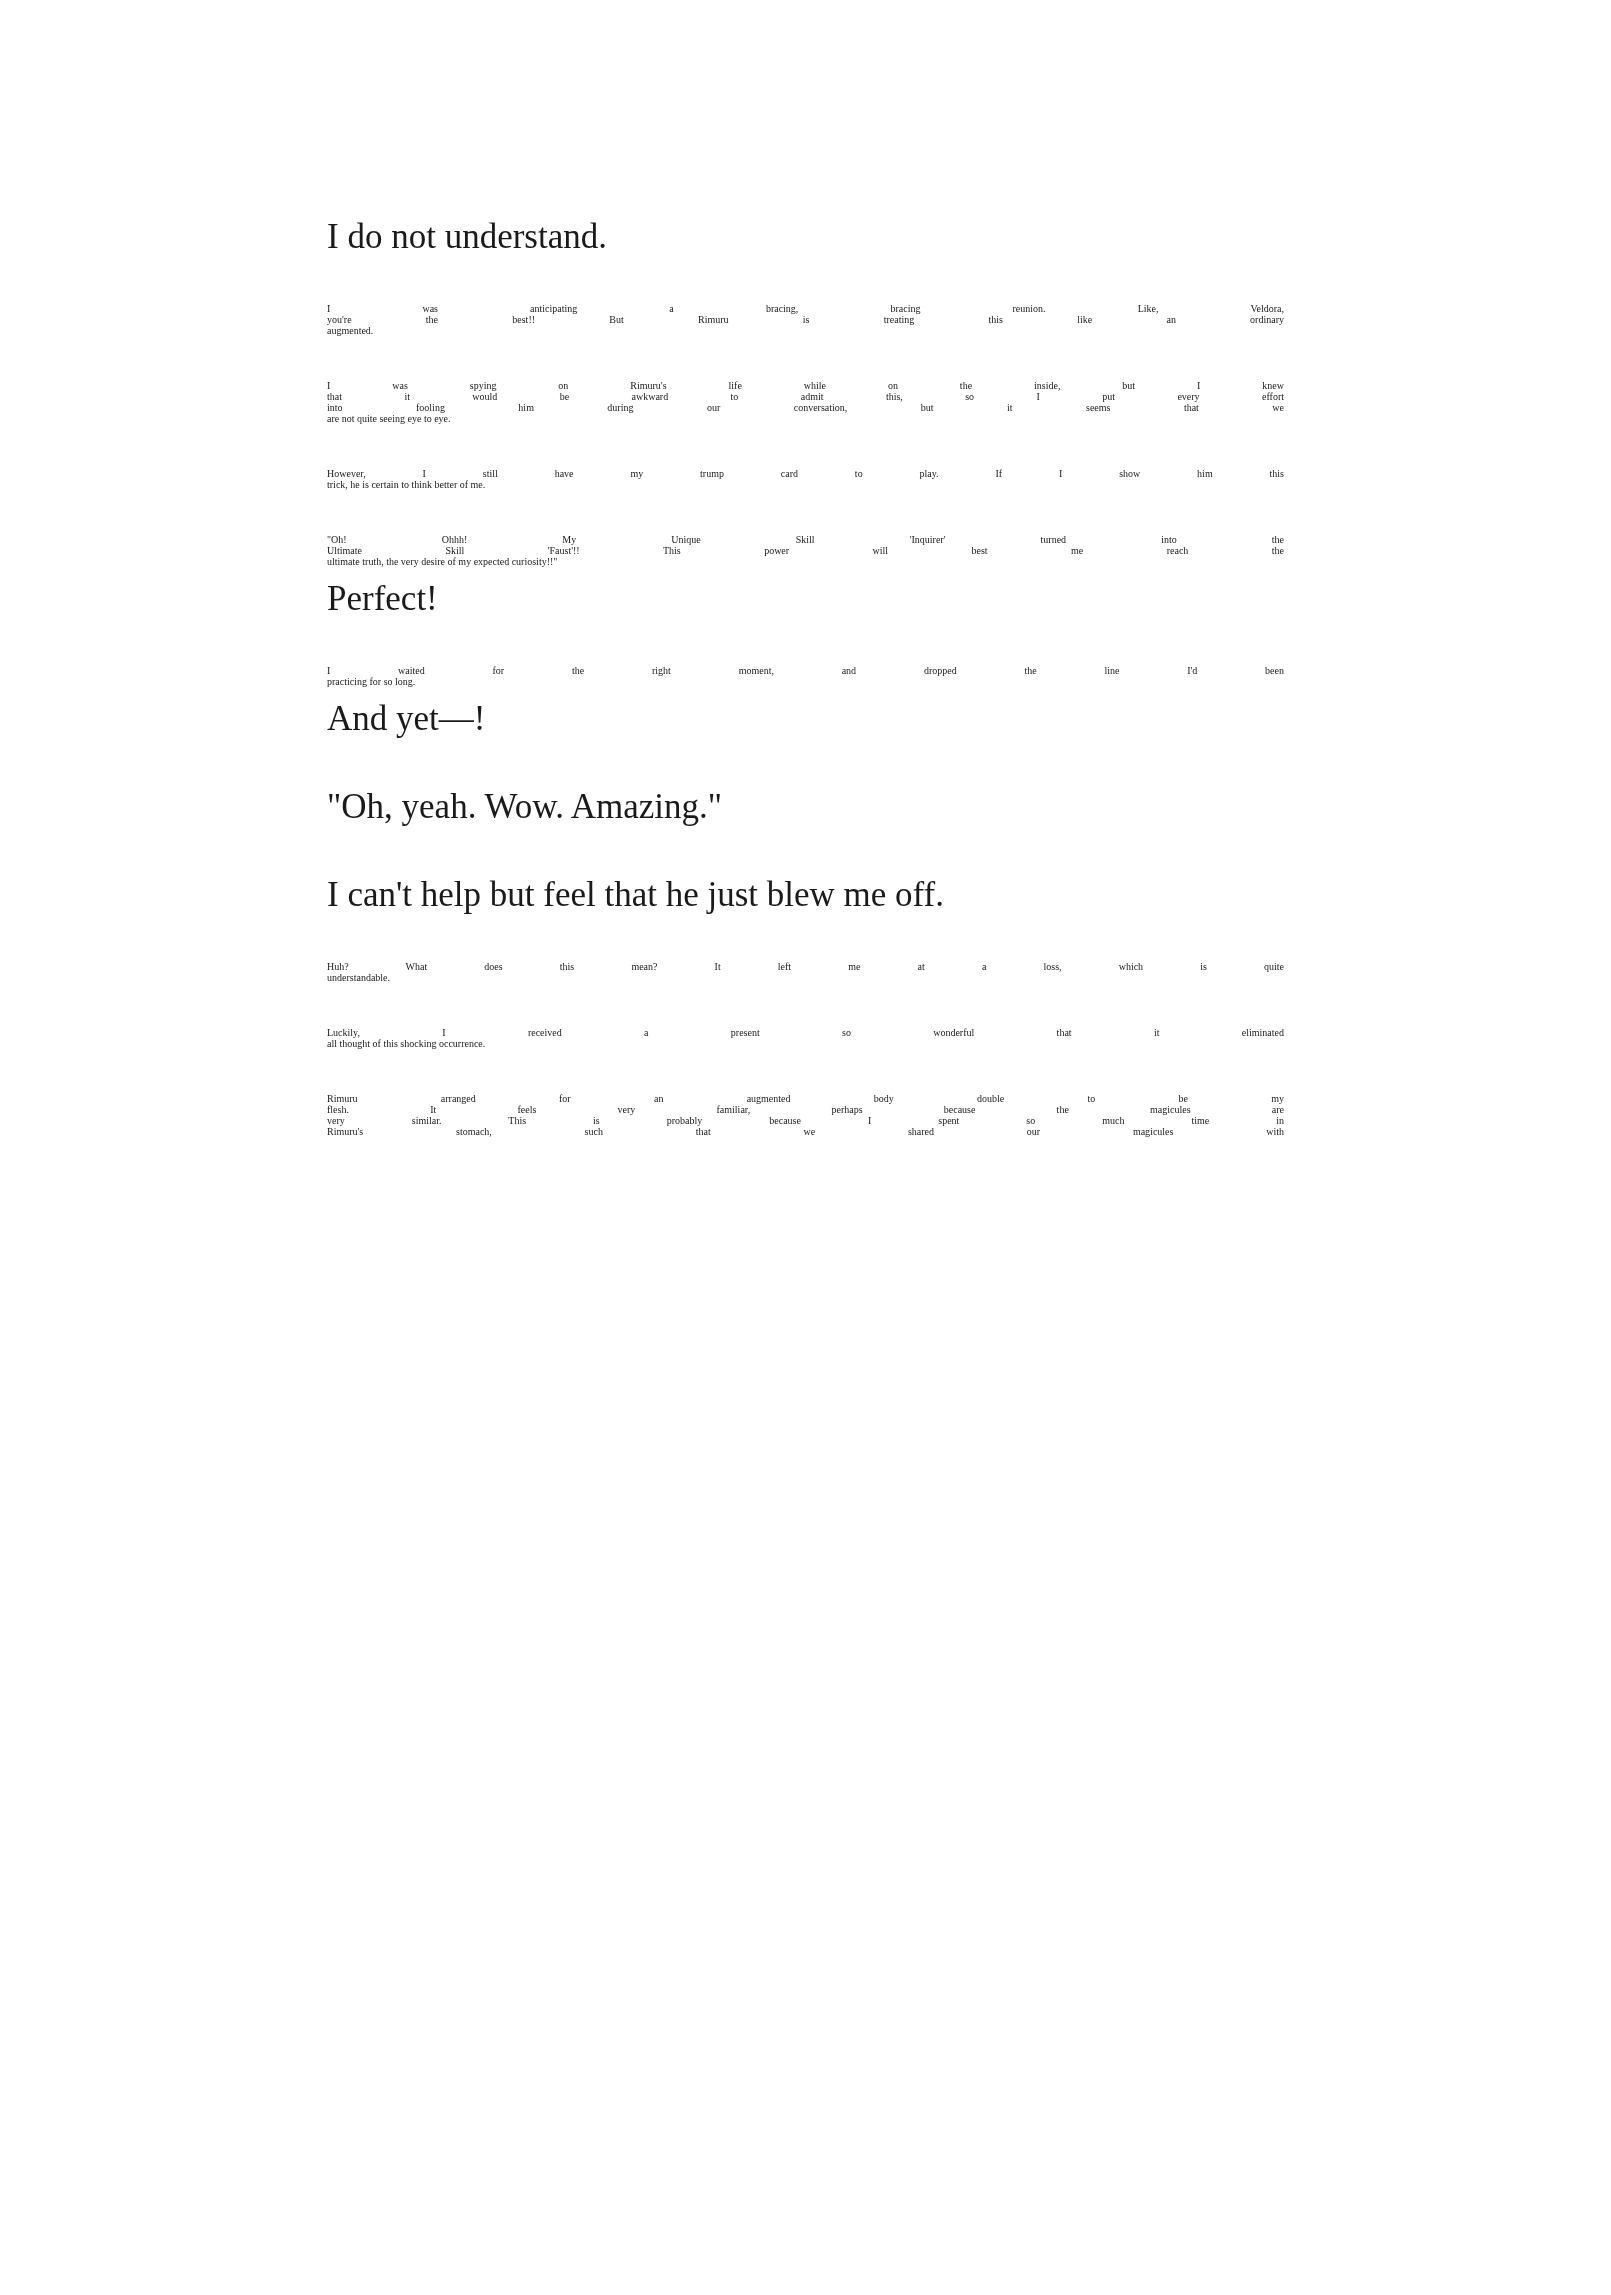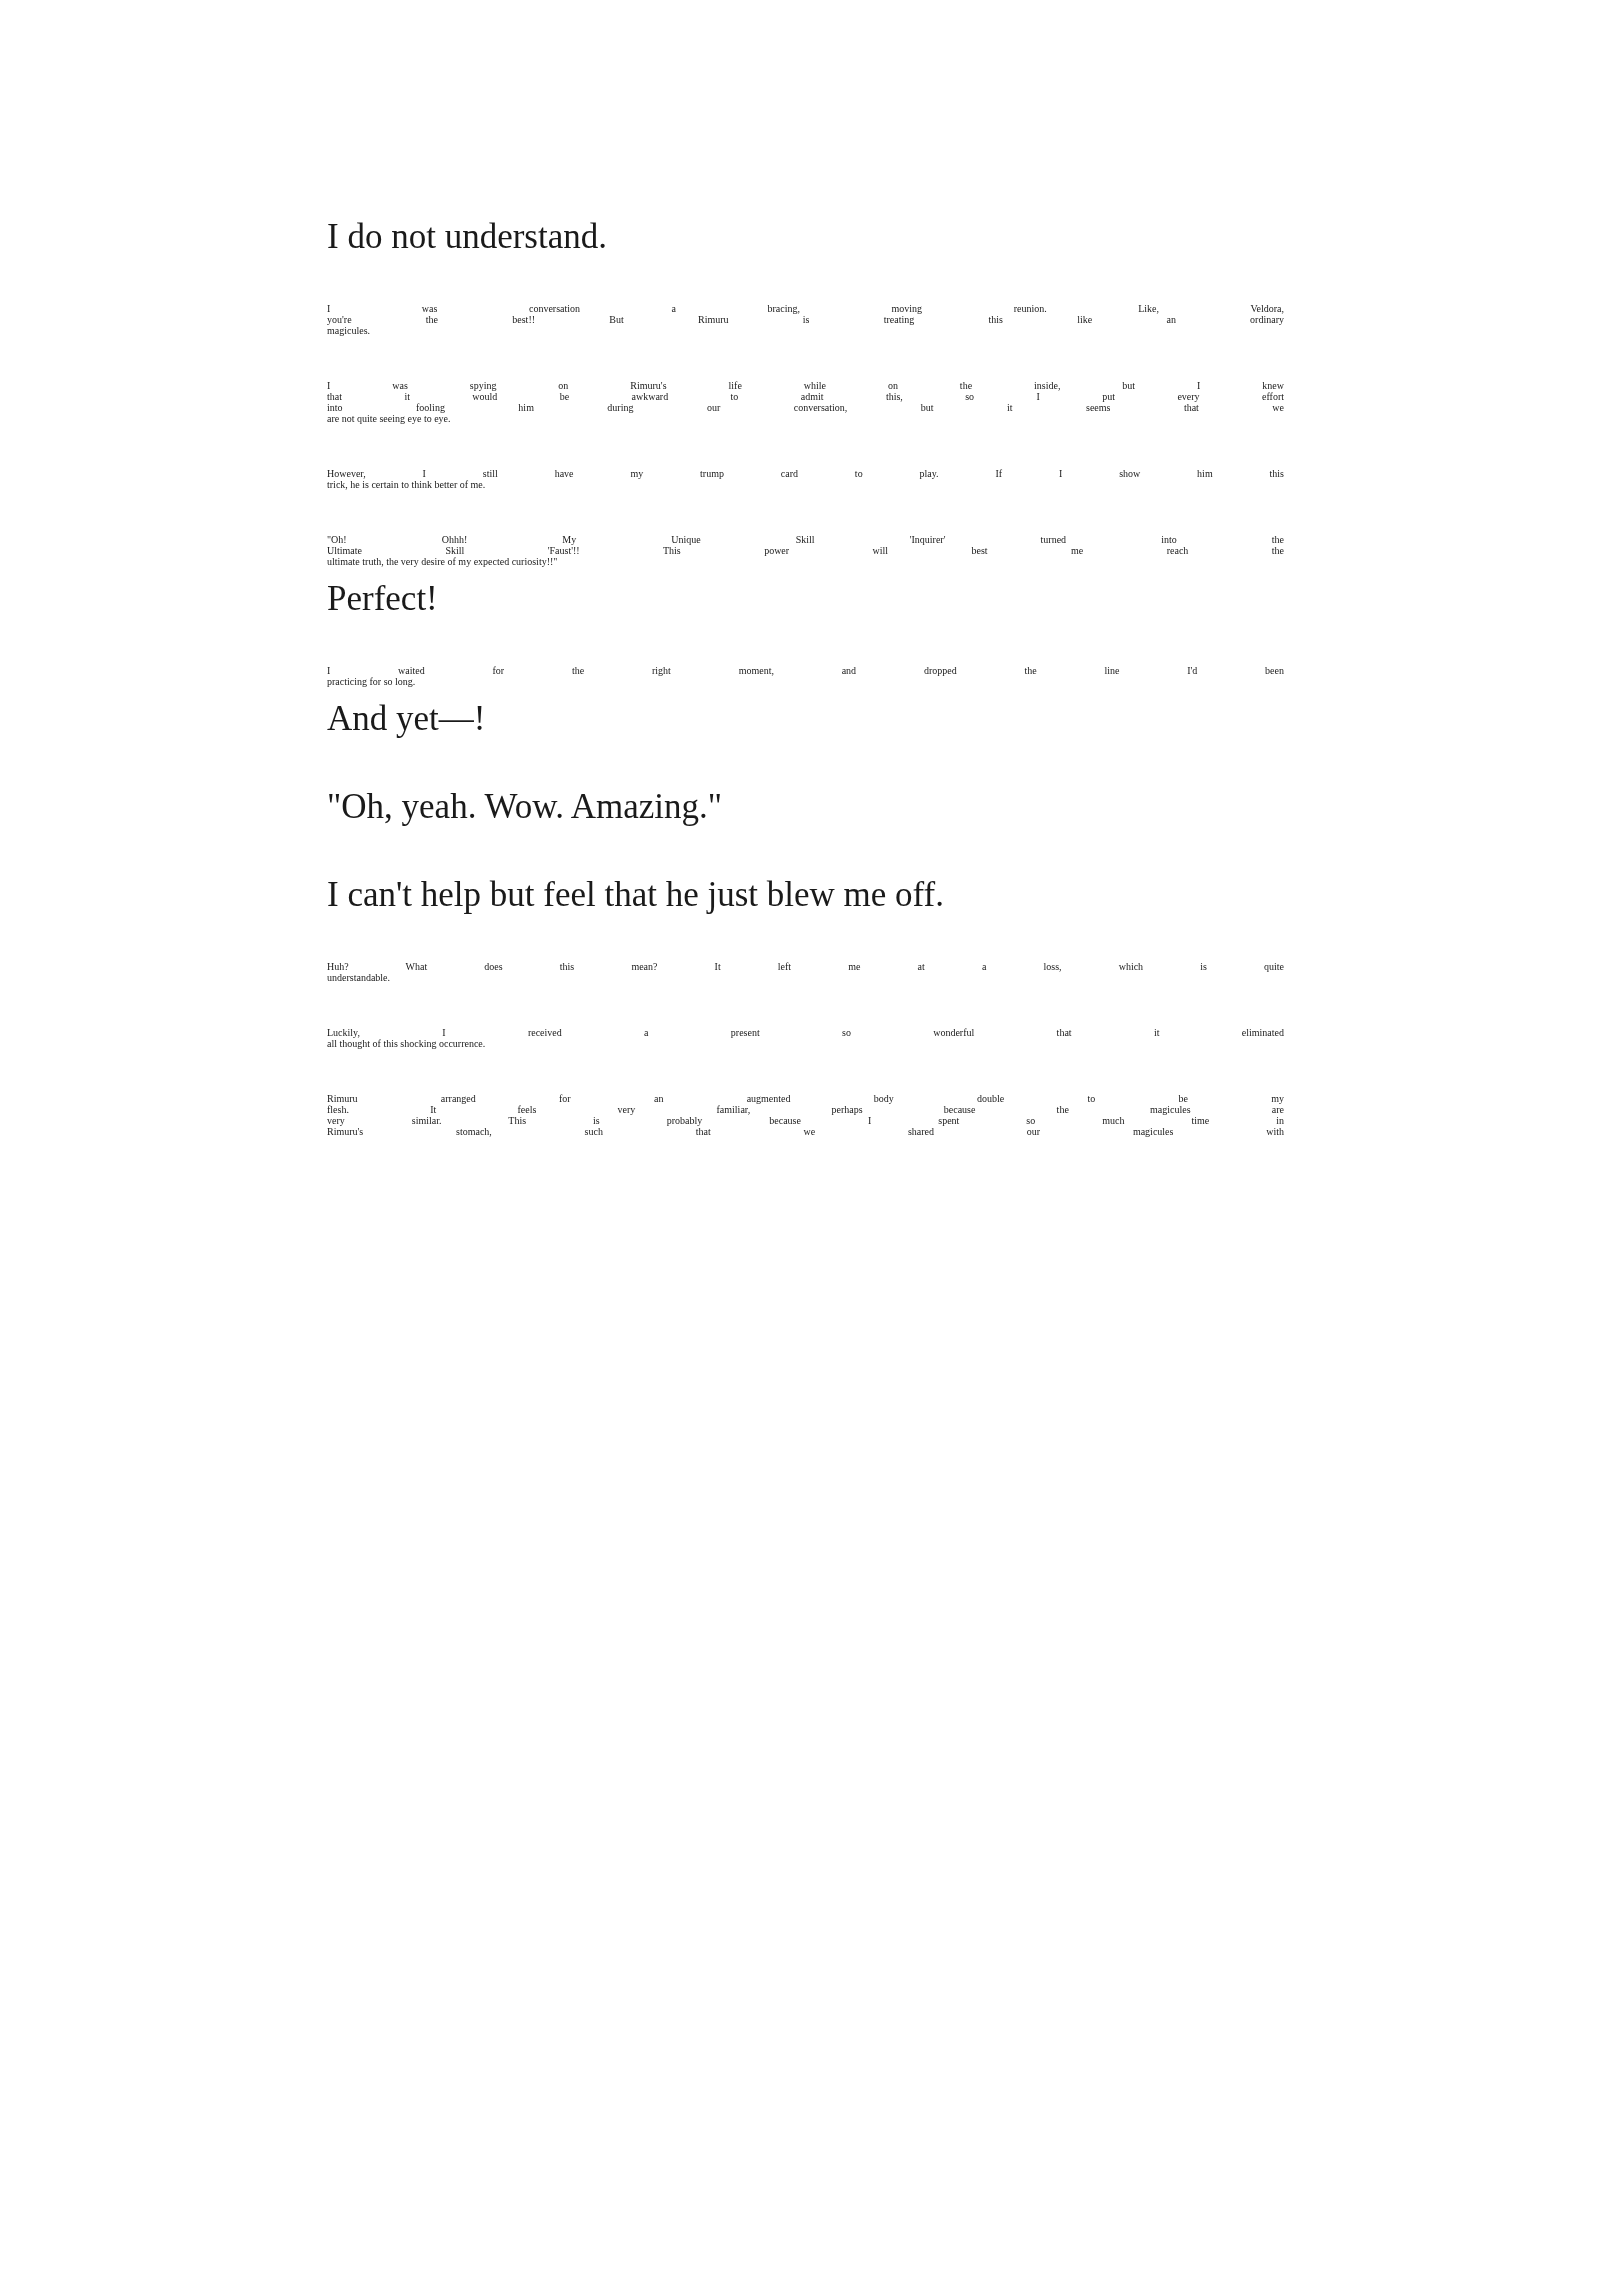--- a/index.html
+++ b/index.html
@@ -44,23 +44,23 @@
 <div class="page">
   <div class="text-block">
 
     <p class="para">
       <span class="line last">I do not understand.</span>
     </p>
 
 
     <p class="para">
       </p>
-      <div class="line">I was conversation a bracing, moving reunion. Like, Veldora,</div>
+      <div class="line">I was anticipating a bracing, bracing reunion. Like, Veldora,</div>
       <div class="line">you're the best!! But Rimuru is treating this like an ordinary</div>
-      <div class="line last">magicules.</div>
+      <div class="line last">augmented.</div>
     <p></p>
 
 
     <p class="para">
       </p>
       <div class="line">I was spying on Rimuru's life while on the inside, but I knew</div>
       <div class="line">that it would be awkward to admit this, so I put every effort</div>
       <div class="line">into fooling him during our conversation, but it seems that we</div>
       <div class="line last">are not quite seeing eye to eye.</div>
     <p></p>

